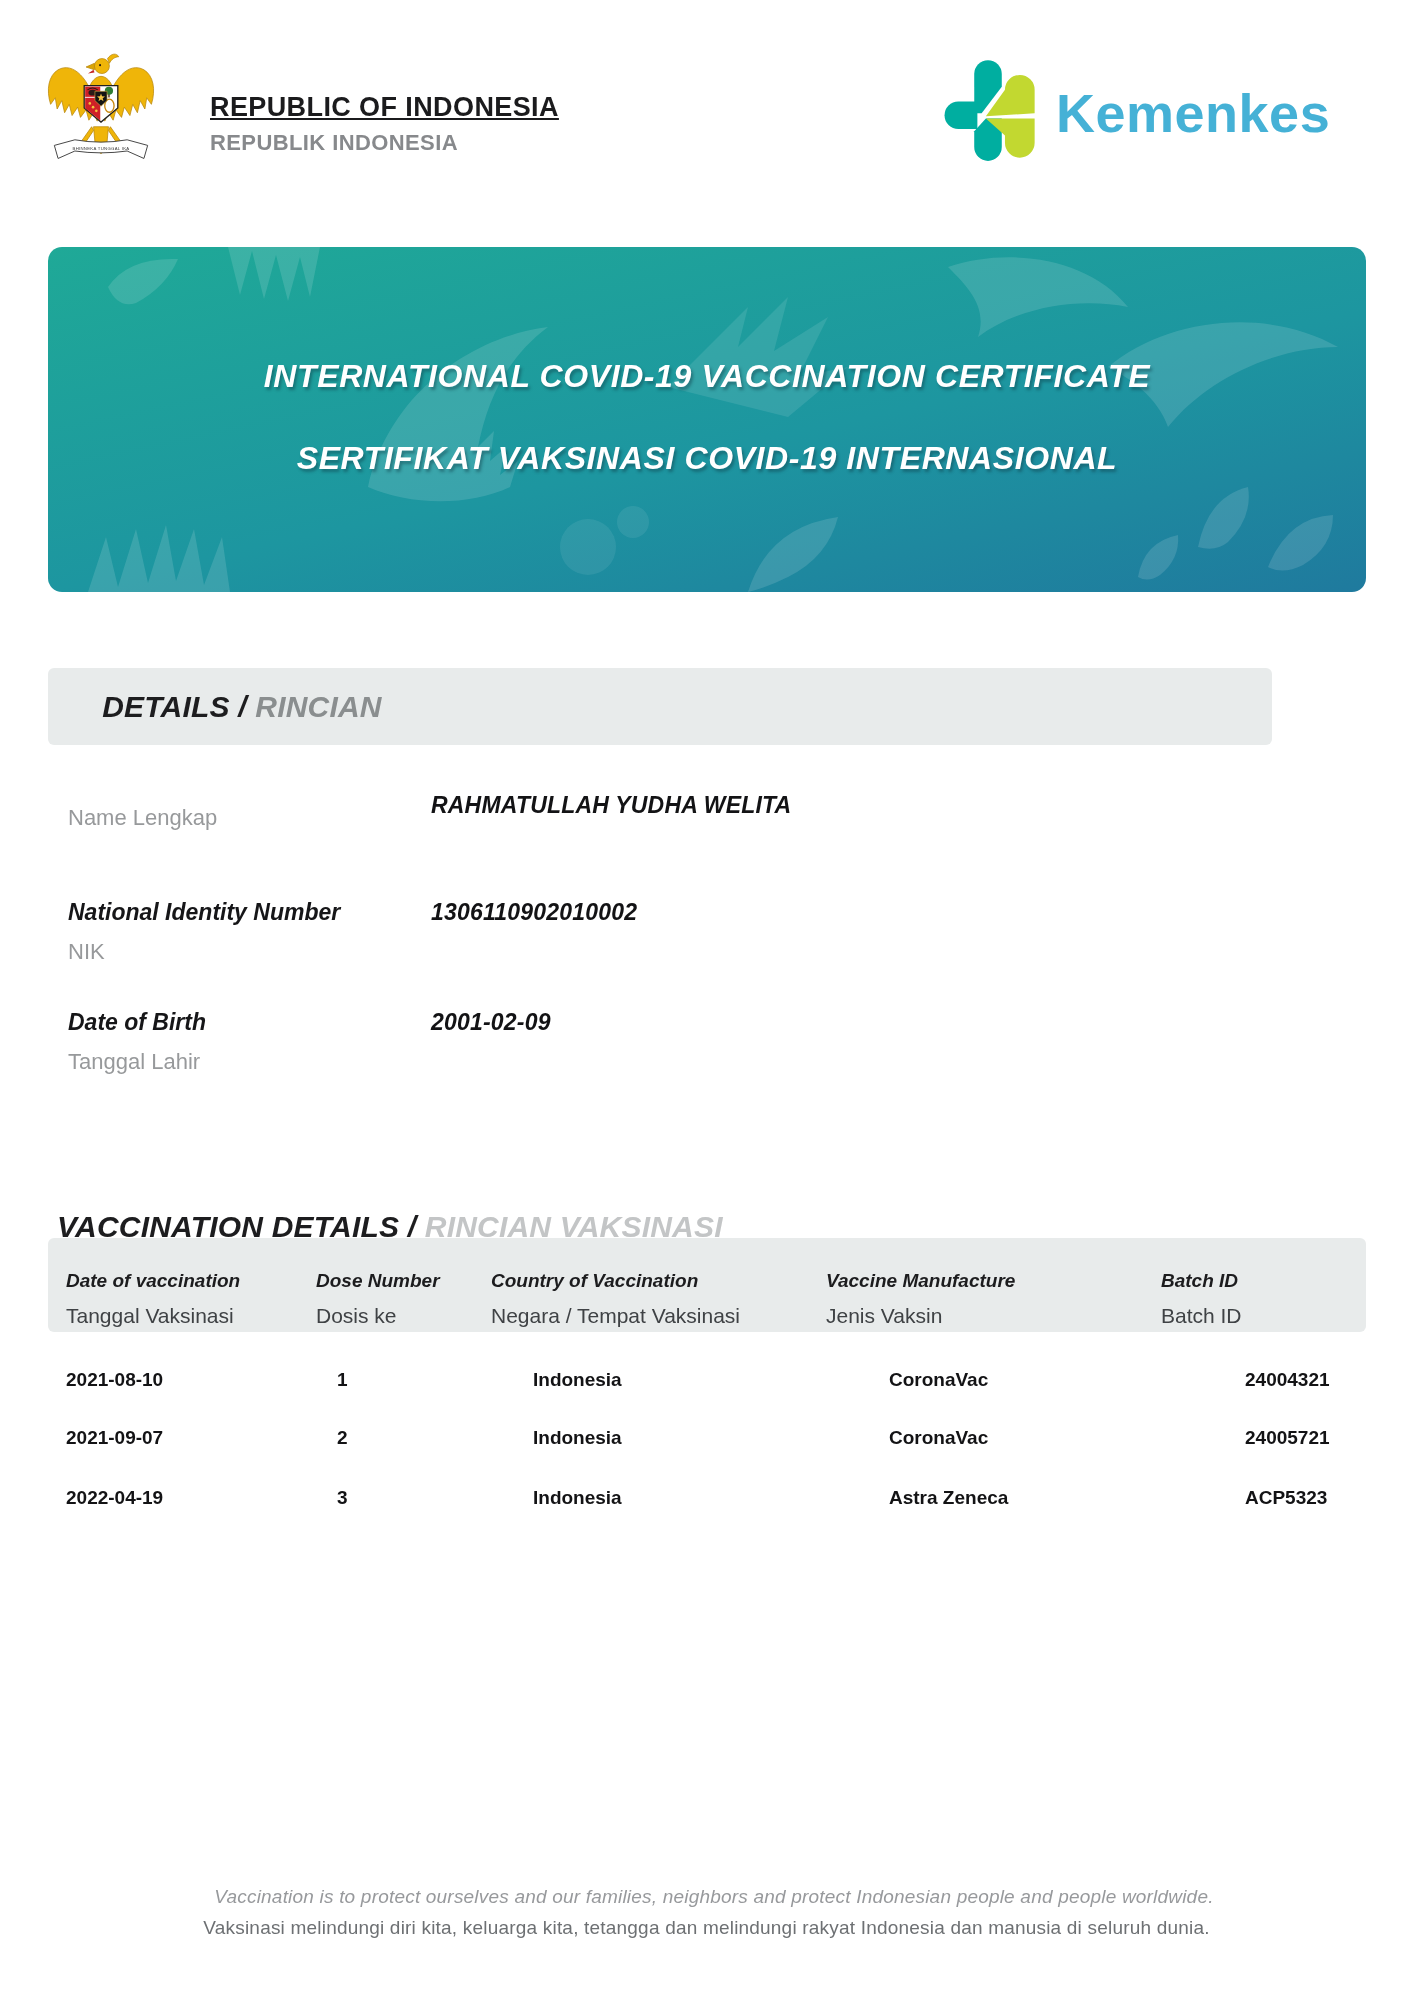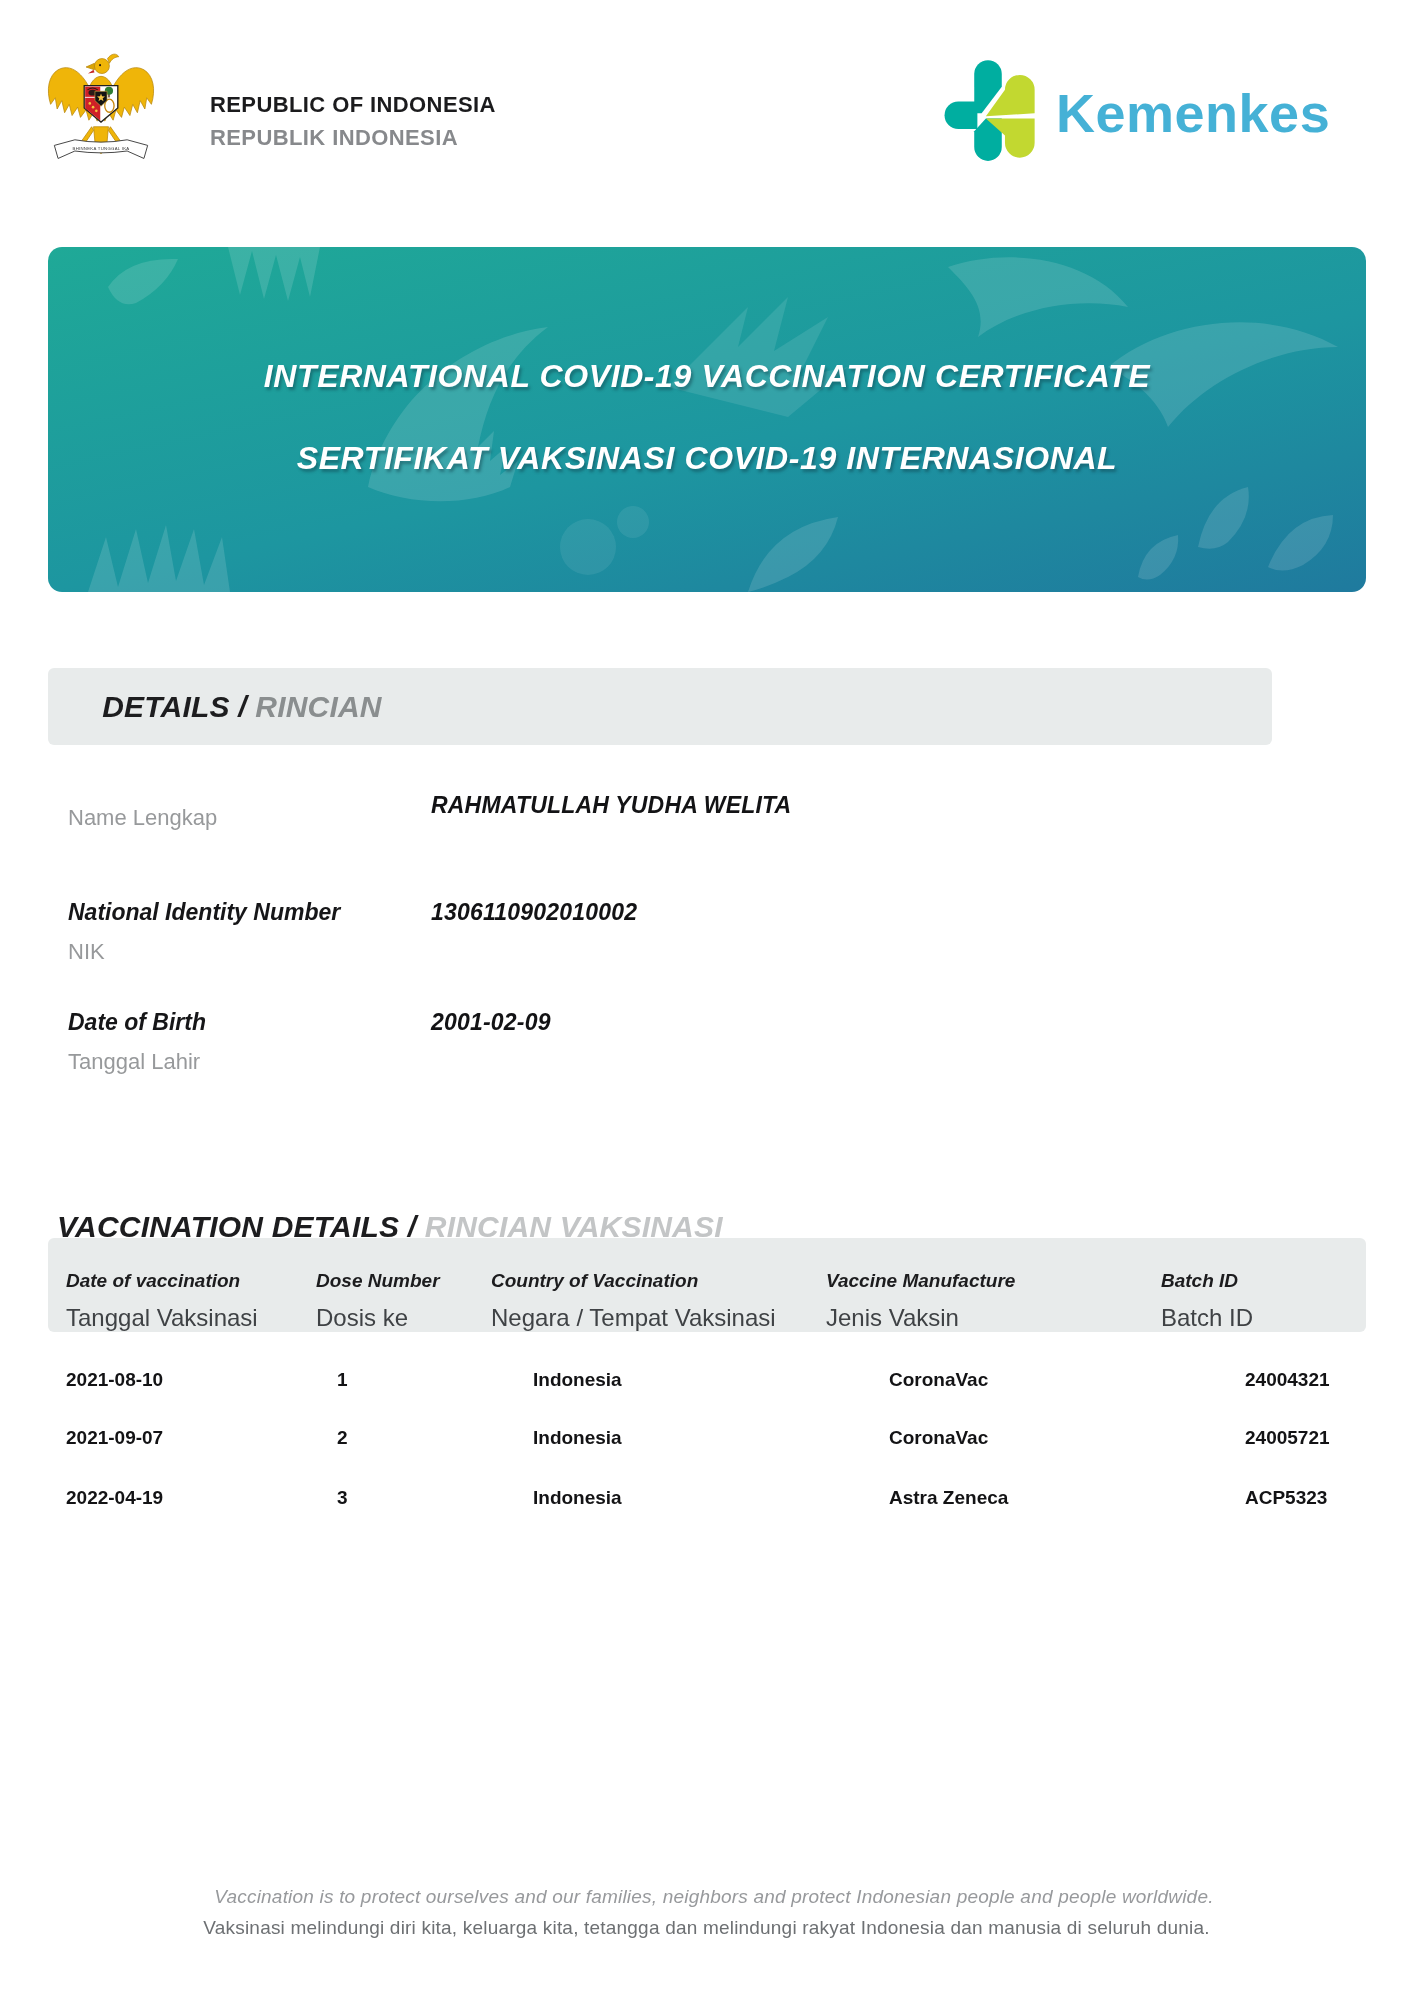--- a/index.html
+++ b/index.html
@@ -2,21 +2,21 @@
 <html><head>
 <meta charset="utf-8">
 <style>
   * { margin:0; padding:0; box-sizing:border-box; }
   html,body { width:1413px; height:2000px; background:#ffffff;
     font-family:"Liberation Sans", sans-serif; position:relative; overflow:hidden; }
 
   
   .garuda { position:absolute; left:45px; top:46px; width:112px; height:126px; }
   .hdr-country { position:absolute; left:210px; top:92px; }
-  .hdr-country .l1 { font-size:22px; font-weight:800; color:#1b1b1d; letter-spacing:.4px; }
+  .hdr-country .l1 { font-size:27px; font-weight:800; color:#1b1b1d; letter-spacing:.4px;text-decoration:underline; }
   .hdr-country .l2 { font-size:22px; font-weight:700; color:#87898c; letter-spacing:.4px; margin-top:7px; }
   .kemenkes-icon { position:absolute; left:935px; top:57px; width:106px; height:106px; }
   .kemenkes-word { position:absolute; left:1056px; top:82px; width:320px;
     font-size:54px; font-weight:800; color:#45b1d6; letter-spacing:.5px; }
 
   
   .banner { position:absolute; left:48px; top:247px; width:1318px; height:345px;
     border-radius:14px; overflow:hidden;
     background:linear-gradient(168deg,#1fa997 0%,#1d96a0 55%,#1f7a9e 100%); }
   .banner svg.batik { position:absolute; left:0; top:0; width:100%; height:100%; }
@@ -41,21 +41,21 @@
     font-style:italic; color:#131315; letter-spacing:.2px; }
 
   
   .vacc-h { position:absolute; left:40px; top:1176px; }
   .vacc-h .grey { color:#c3c5c6; }
 
   .tgrid { display:grid; grid-template-columns:250px 175px 335px 335px auto; }
   .thead { position:absolute; left:48px; top:1238px; width:1318px; height:94px;
     background:#e8ebeb; border-radius:6px; padding:32px 0 0 18px; }
   .thead .hl { font-size:19px; font-weight:800; font-style:italic; color:#1c1c1e; }
-  .thead .hs { font-size:24px; color:#3f4245; margin-top:12px; }
+  .thead .hs { font-size:21px; color:#3f4245; margin-top:12px; }
 
   .trow { position:absolute; left:48px; width:1318px; padding-left:18px;gap:21px; }
   .trow.r1 { top:1369px; } .trow.r2 { top:1427px; } .trow.r3 { top:1487px; }
   .trow .c { font-size:19px; font-weight:700; color:#131315; }
 
   
   .foot1 { position:absolute; left:0; top:1886px; width:100%; text-align:center;
     font-size:19px; font-style:italic; color:#97999c; letter-spacing:.2px;padding-left:15px; }
   .foot2 { position:absolute; left:0; top:1917px; width:100%; text-align:center;
     font-size:19px; color:#6d7073; letter-spacing:.2px; }

